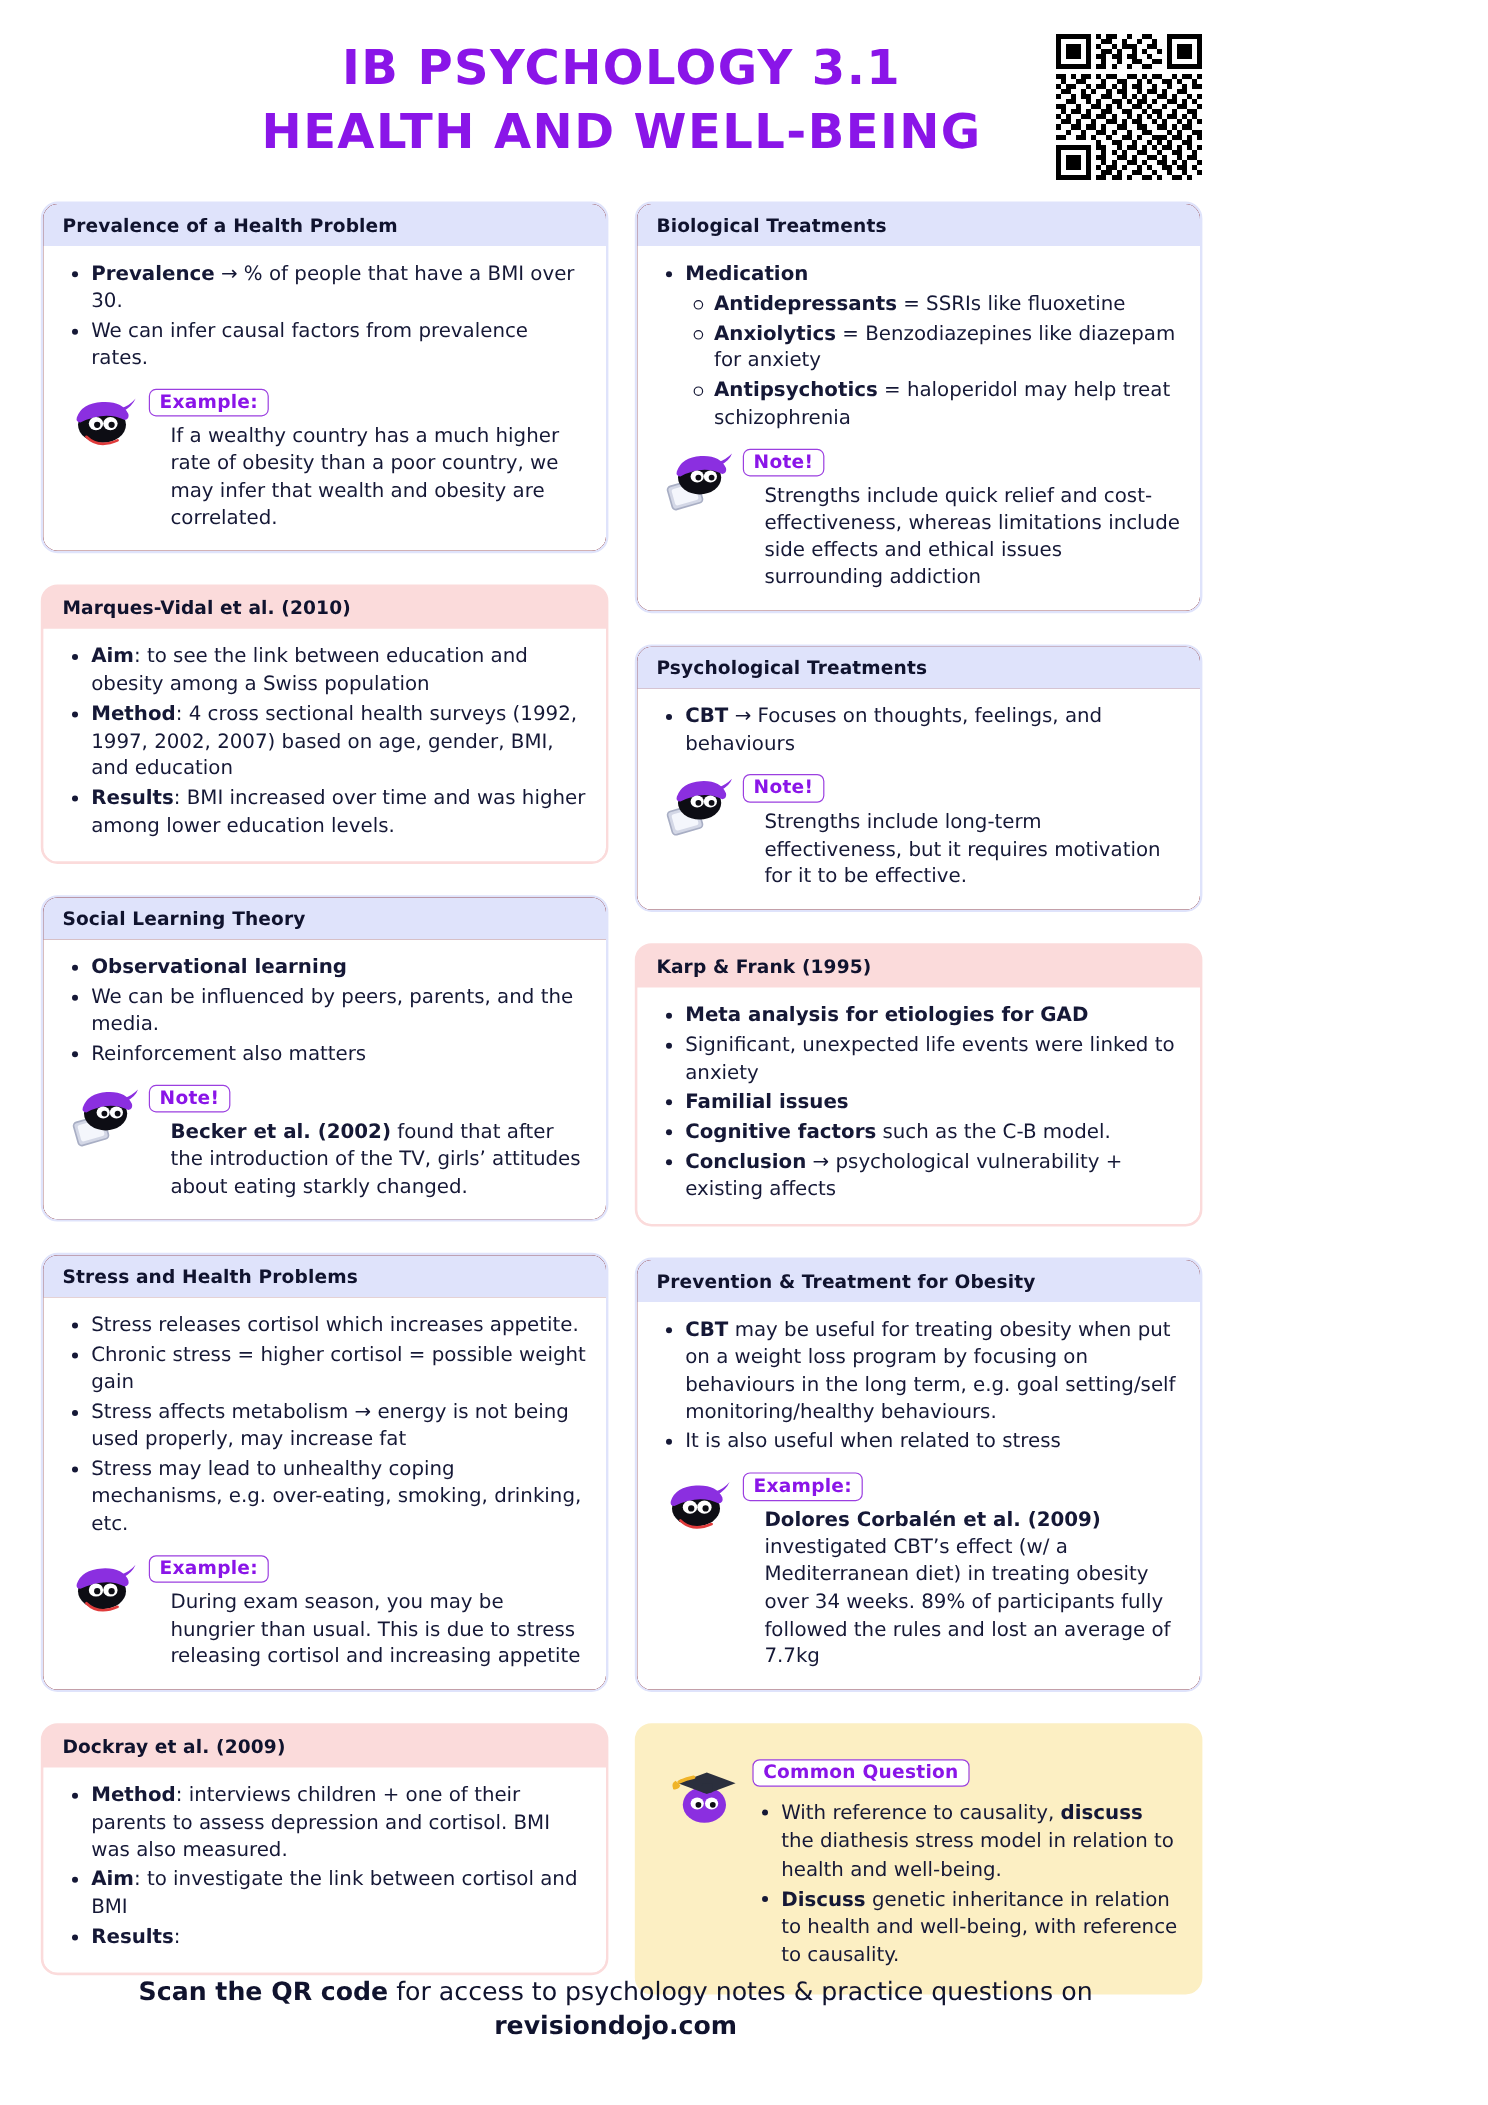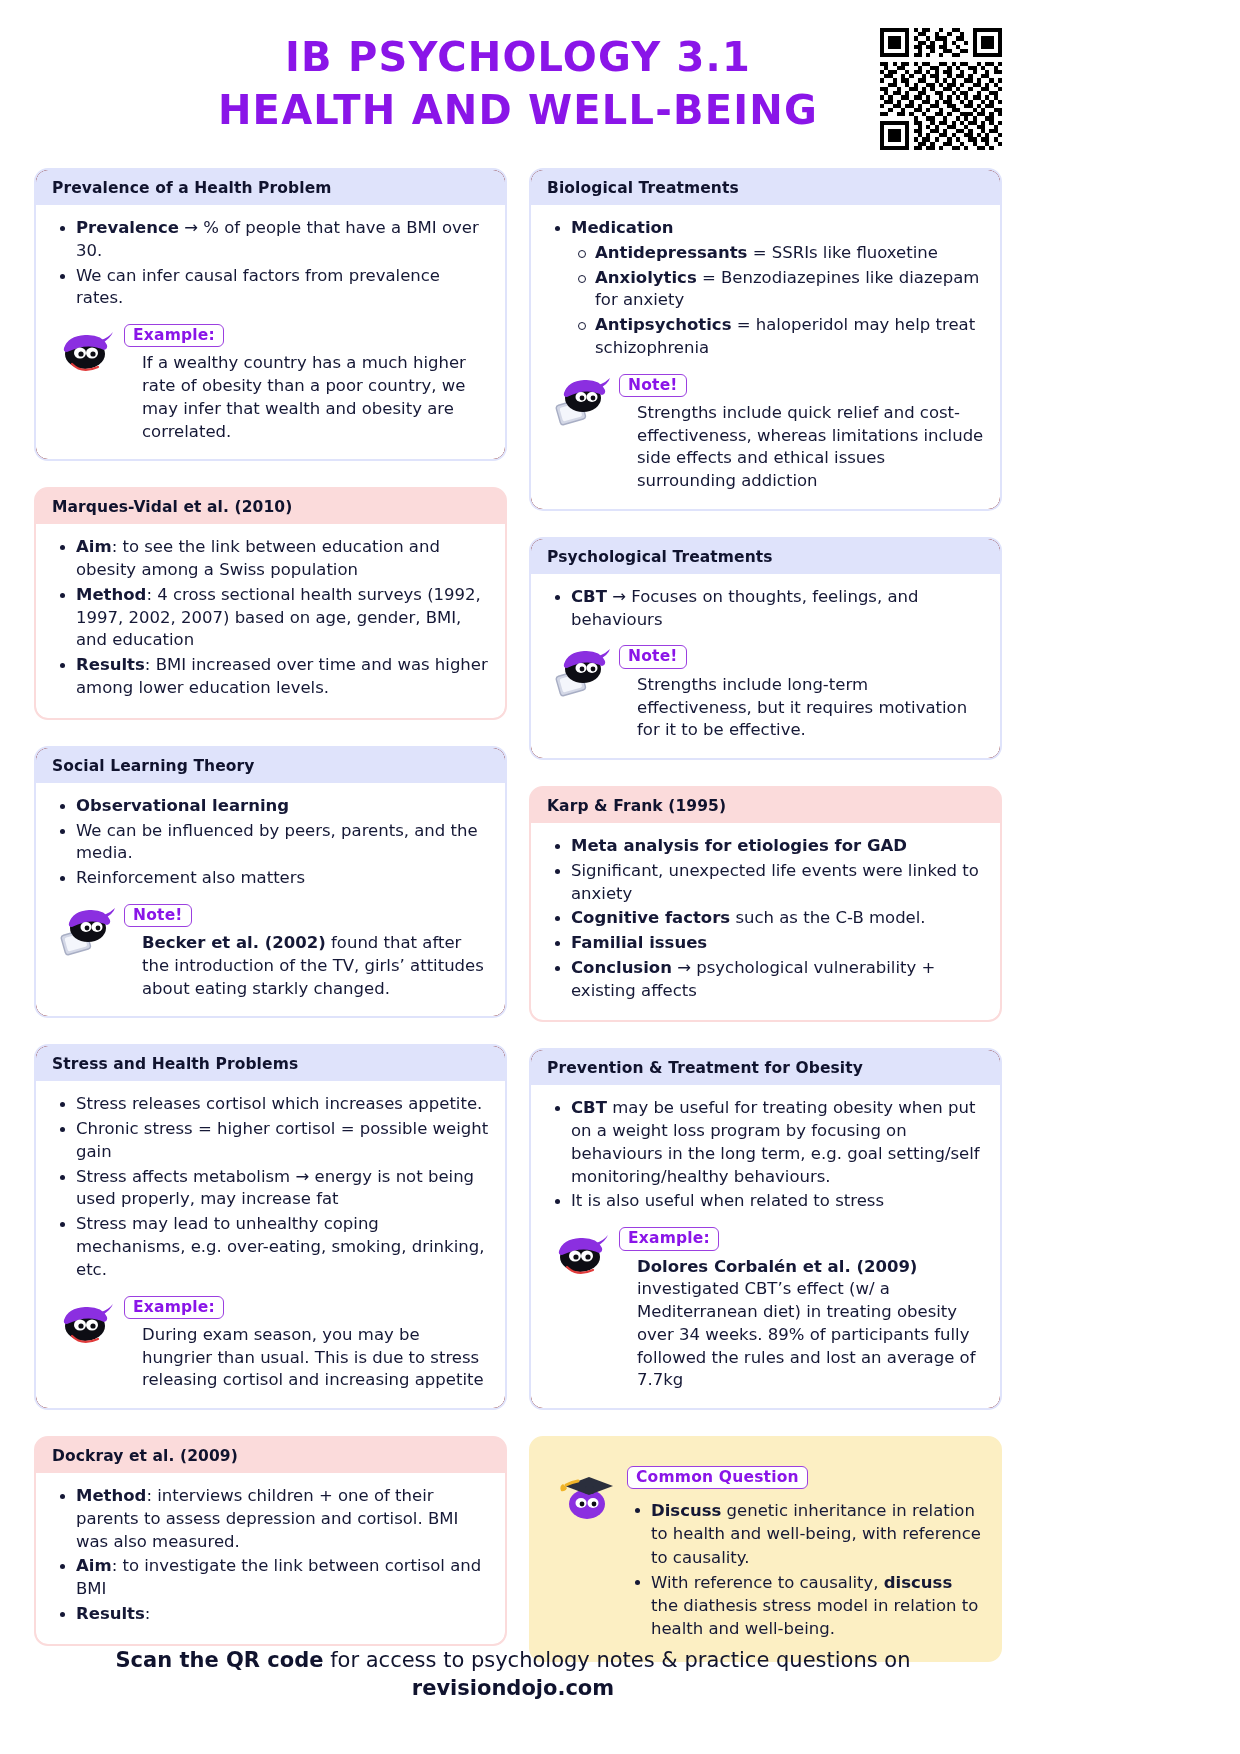--- a/index.html
+++ b/index.html
@@ -628,22 +628,22 @@
           </div>
         </div>
       </div>
 
       <div class="card study">
         <div class="card-head">Karp &amp; Frank (1995)</div>
         <div class="card-body">
           <ul class="bullets">
             <li><span class="b">Meta analysis for etiologies for GAD</span></li>
             <li><span>Significant, unexpected life events were linked to anxiety</span></li>
+            <li><span class="b">Familial issues</span></li>
             <li><span class="b">Cognitive factors</span><span> such as the C-B model.</span></li>
-            <li><span class="b">Familial issues</span></li>
             <li><span class="b">Conclusion</span><span> → psychological vulnerability + existing affects</span></li>
           </ul>
         </div>
       </div>
 
       <div class="card concept">
         <div class="card-head">Prevention &amp; Treatment for Obesity</div>
         <div class="card-body">
           <ul class="bullets">
             <li><span class="b">CBT</span><span> may be useful for treating obesity when put on a weight loss program by focusing on behaviours in the long term, e.g. goal setting/self monitoring/healthy behaviours.</span></li>
@@ -681,22 +681,22 @@
               <circle cx="39" cy="40" r="2.4" fill="#0d0d14"></circle>
               <path d="M10 22 L34 13 L58 22 L34 31 Z" fill="#2b2f3d"></path>
               <rect x="30" y="22" width="9" height="8" rx="2" fill="#2b2f3d"></rect>
               <path d="M8 20 Q4 22 6 27 Q10 28 12 24Z" fill="#f0b429"></path>
               <path d="M11 21 Q17 18 23 17" stroke="#f0b429" stroke-width="3" fill="none" stroke-linecap="round"></path>
             </svg>
           </div>
           <div class="callout-main">
             <span class="badge">Common Question</span>
             <ul class="bullets q" style="margin-top:10px;">
+              <li><span>With reference to causality, </span><span class="b">discuss</span><span> the diathesis stress model in relation to health and well-being.</span></li>
               <li><span class="b">Discuss</span><span> genetic inheritance in relation to health and well-being, with reference to causality.</span></li>
-              <li><span>With reference to causality, </span><span class="b">discuss</span><span> the diathesis stress model in relation to health and well-being.</span></li>
             </ul>
           </div>
         </div>
       </div>
 
     </div>
   </div>
 
   <div class="footer">
     <span class="b">Scan the QR code</span><span> for access to psychology notes &amp; practice questions on </span><span class="b">revisiondojo.com</span>

